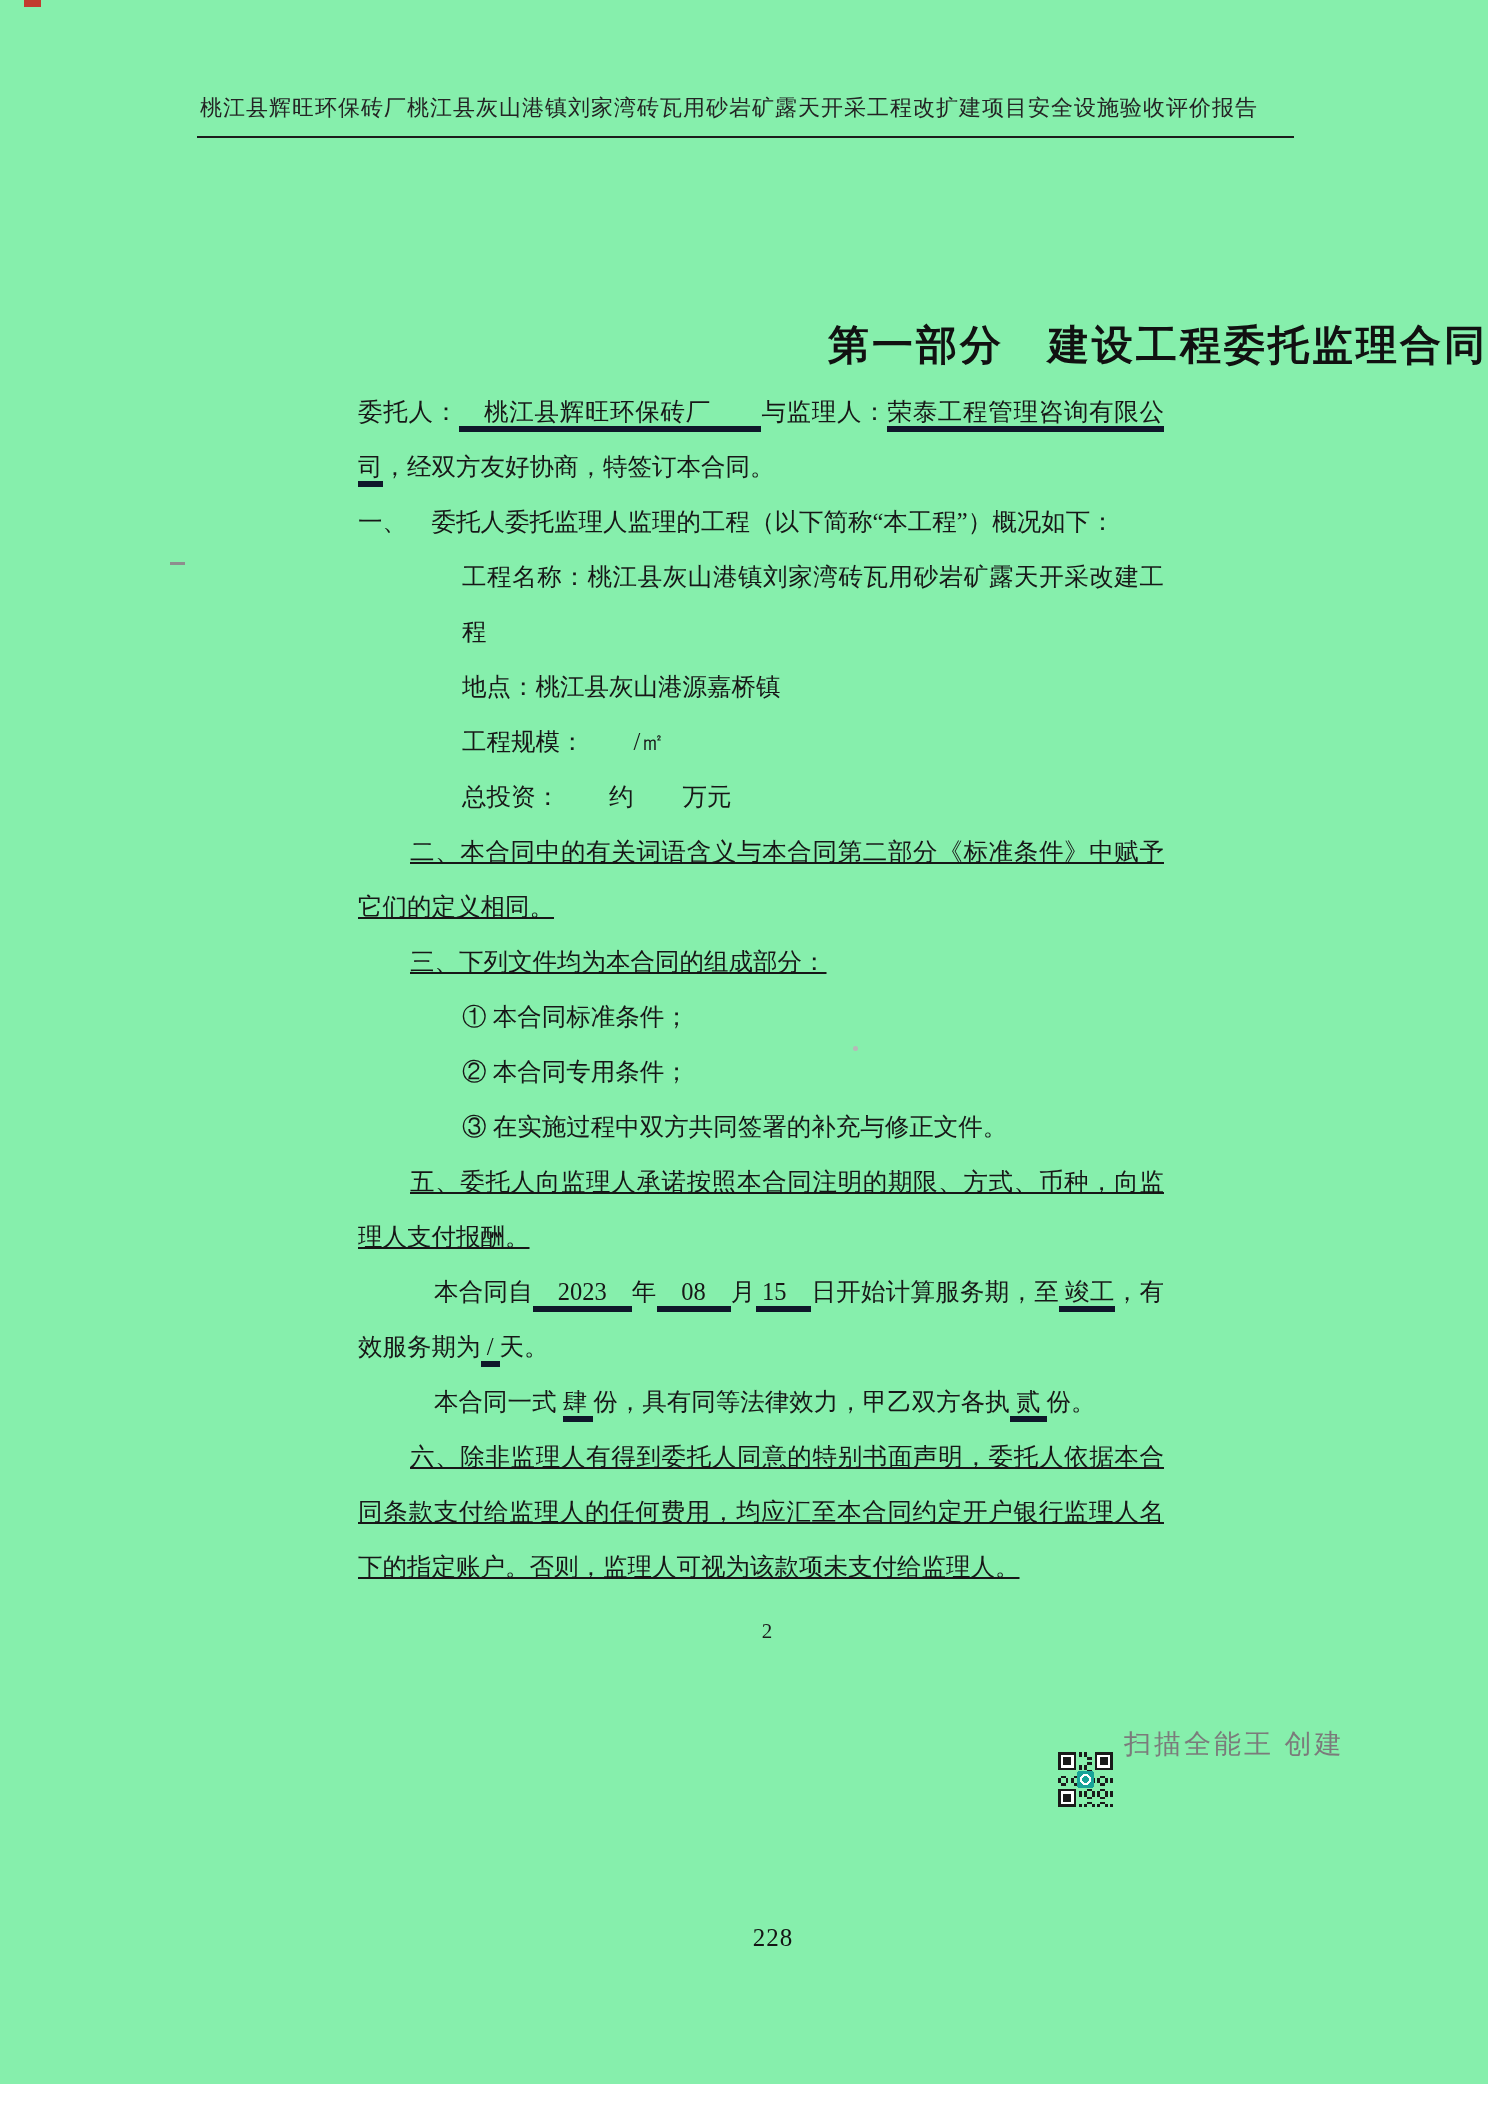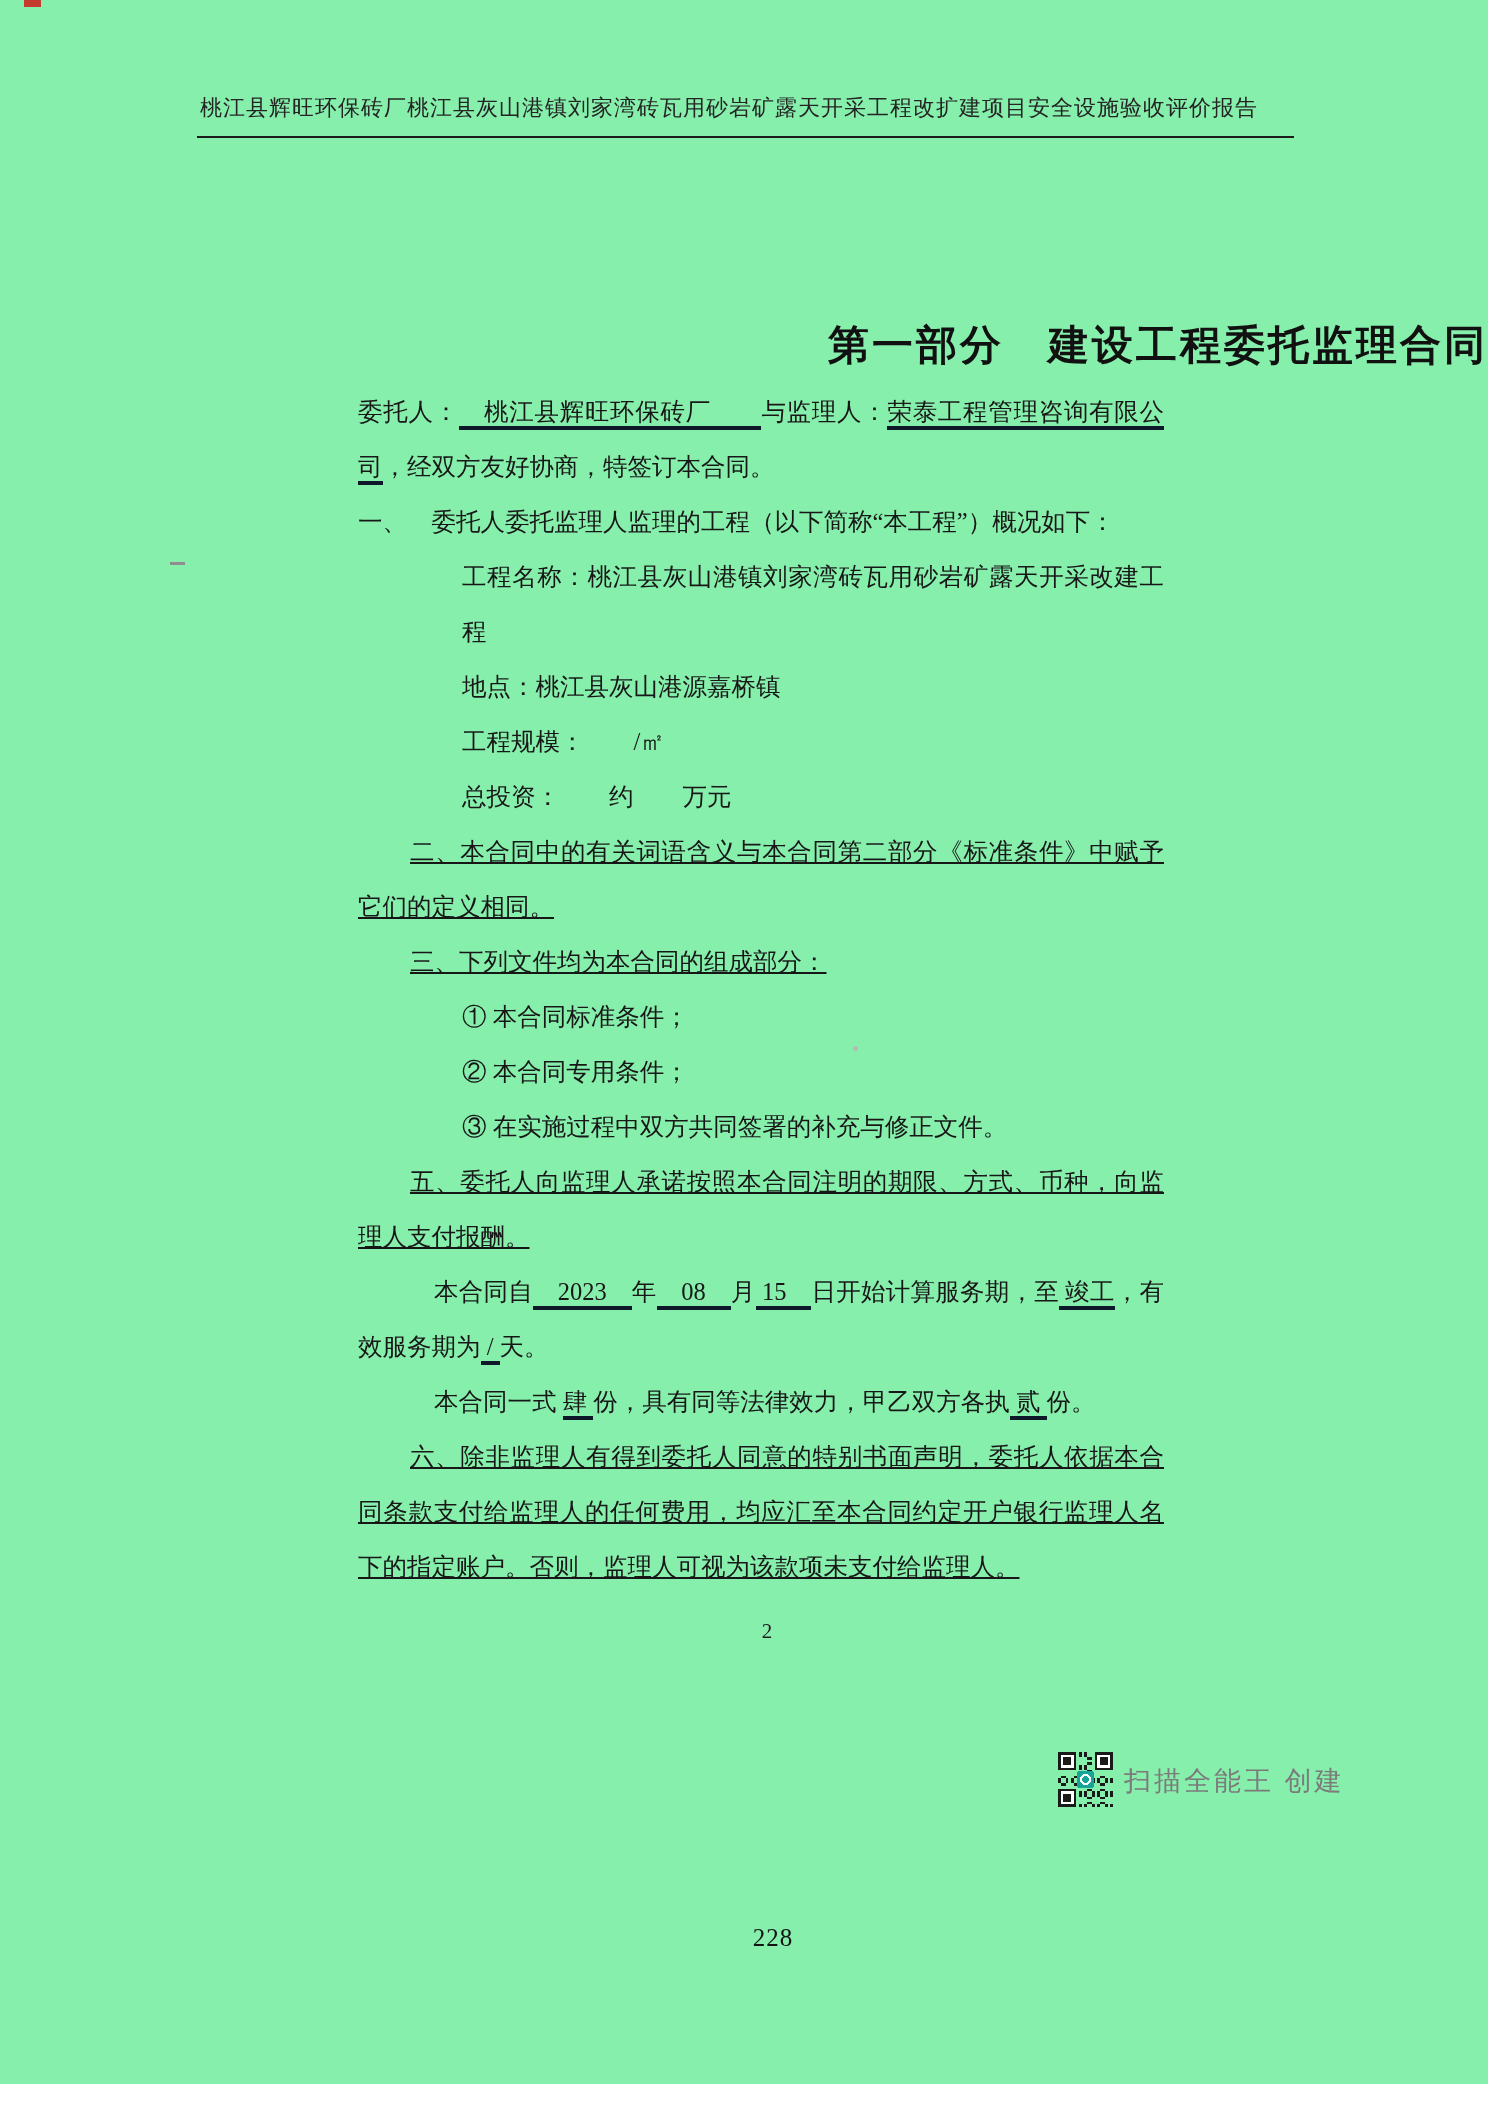--- a/index.html
+++ b/index.html
@@ -26,32 +26,32 @@
   
   .content { position:absolute; left:358px; top:384px; width:806px; }
   .para {
     margin:0; font-size:24.5px; line-height:55px; text-align:justify;
     color:#171717;
   }
   .para.flush   { text-indent:0; }
   .para.clause  { text-indent:52px;text-decoration:underline; }
   .para.subitem { padding-left:104px; text-indent:0; }
   .para.note    { text-indent:76px; }
-  .blank { border-bottom:4px solid #0f172a; padding-bottom:1px; }
+  .blank { border-bottom:6px solid #0f172a; padding-bottom:1px; }
 
   
   .inner-page-num {
     position:absolute; left:767px; top:1619px; transform:translateX(-50%);
     font-size:21px; color:#1d1d1d;
   }
 
   
   .qr { position:absolute; left:1058px; top:1752px; width:55px; height:55px; }
   .watermark-label {
-    position:absolute; left:1124px; top:1763px; font-size:27px;
+    position:absolute; left:1124px; top:1726px; font-size:27px;
     font-family:"Liberation Sans","DejaVu Sans",sans-serif;
     letter-spacing:3px; color:#7b7b7b;
   }
 
   
   .page-num {
     position:absolute; left:773px; top:1924px; transform:translateX(-50%);
     font-size:25px; letter-spacing:1px; color:#141414;
   }
 

